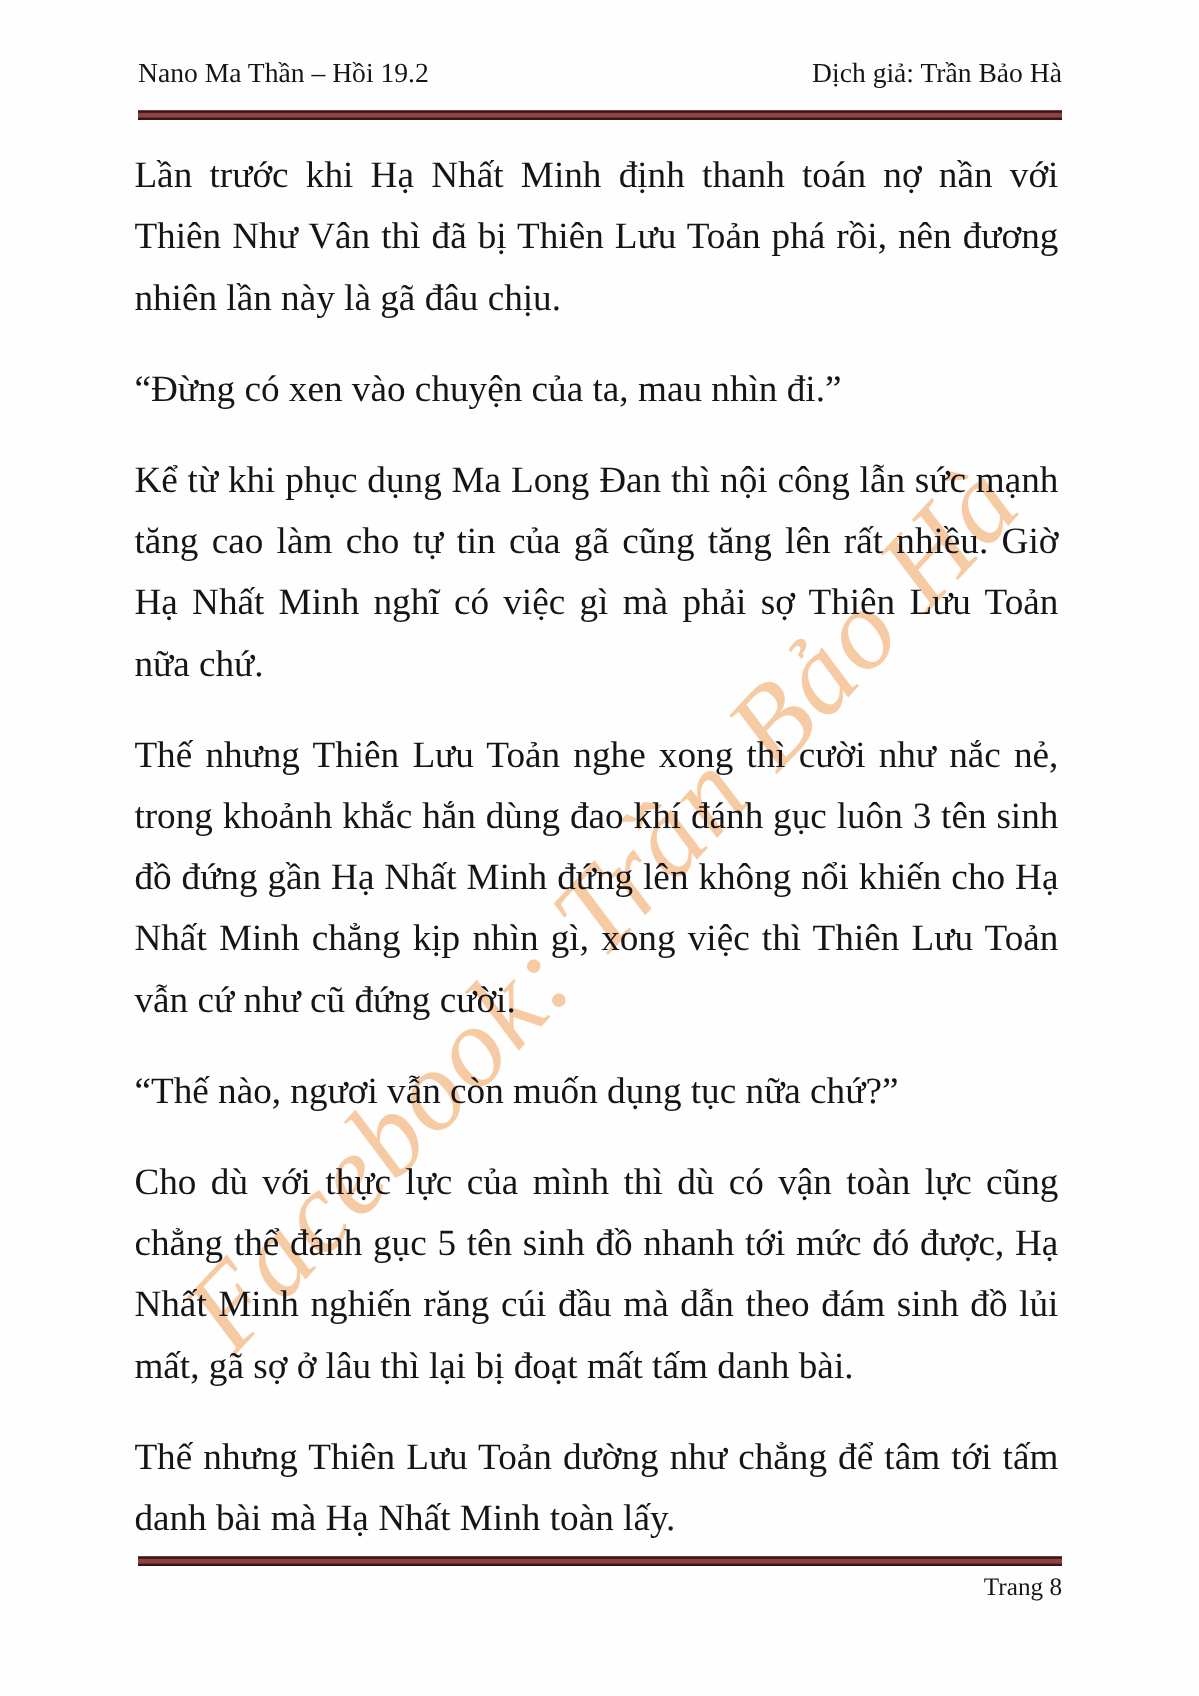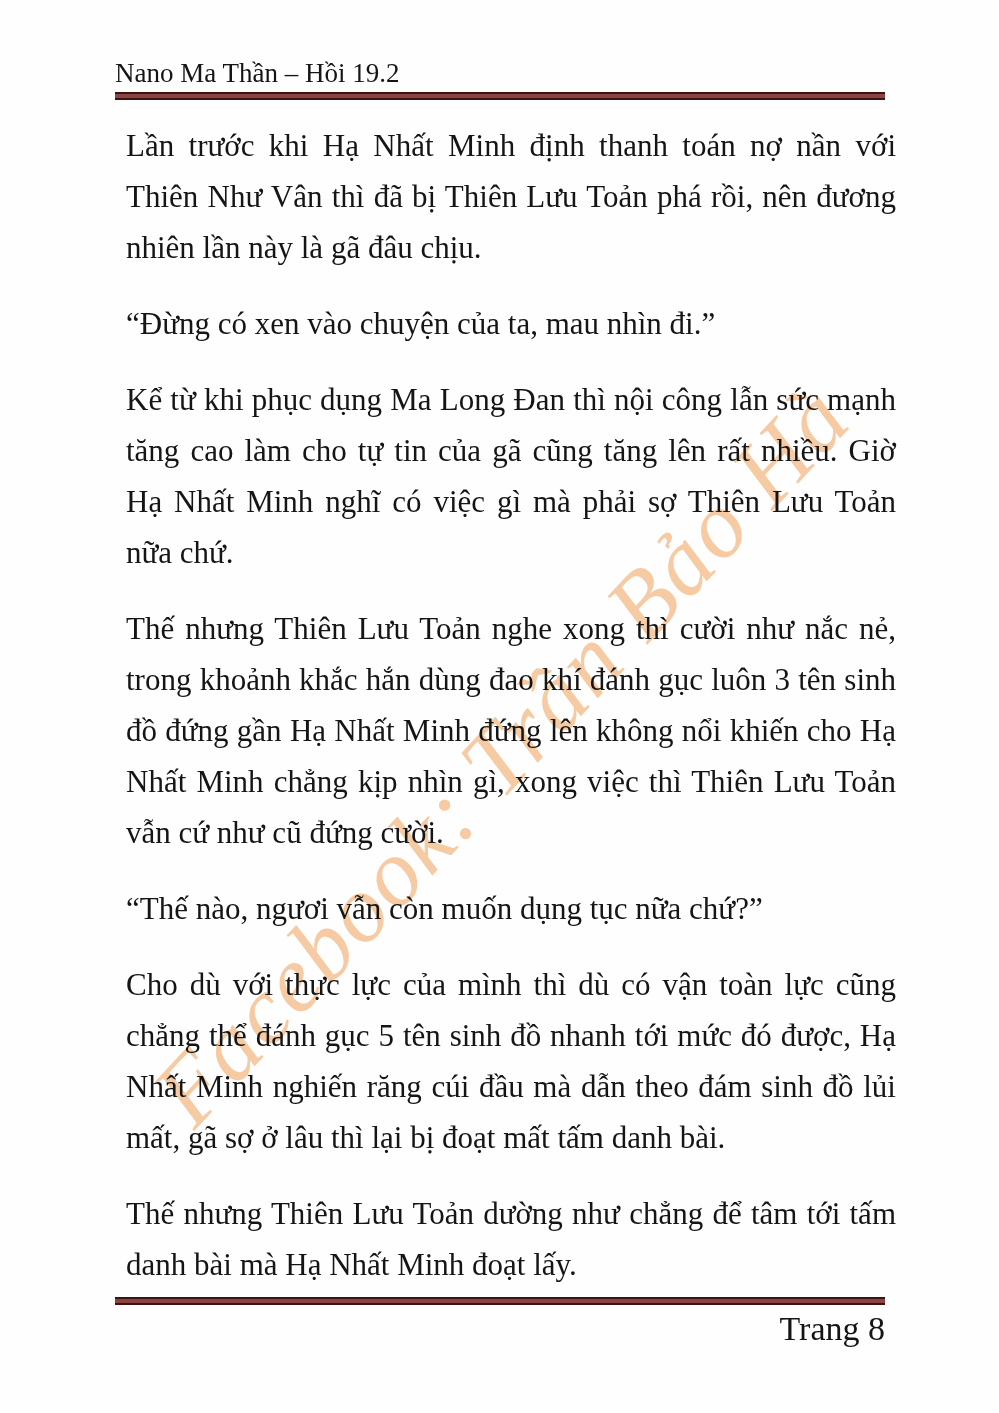--- a/index.html
+++ b/index.html
@@ -11,45 +11,45 @@
     position: relative;
     width: 999px;
     height: 1413px;
     background: #fefefe;
     overflow: hidden;
     font-family: "Liberation Serif", "DejaVu Serif", serif;
     color: #151515;
   }
   .header {
     position: absolute;
-    top: 58px;
+    top: 48px;
     left: 115px;
     right: 114px;
     display: flex;
     justify-content: space-between;
     align-items: baseline;
-    font-size: 27px;
+    font-size: 23px;
     z-index: 2;
   }
   .rule {
     position: absolute;
     left: 115px;
     right: 114px;
     height: 4px;
     background: #8a4443;
     border-top: 2px solid #3c1414;
     border-bottom: 2px solid #3c1414;
     z-index: 2;
   }
   .rule-top { top: 92px; }
   .rule-bottom { top: 1297px; }
   .content {
     position: absolute;
     top: 120px;
-    left: 126px;
+    left: 112px;
     width: 770px;
     z-index: 1;
   }
   .content p {
     margin: 0 0 25px 0;
     font-size: 31px;
     line-height: 51px;
     text-align: justify;
     text-justify: inter-word;
   }
@@ -64,44 +64,45 @@
     letter-spacing: 2px;
     white-space: nowrap;
     color: rgba(240, 167, 100, 0.60);
     z-index: 0;
     pointer-events: none;
   }
   .page-number {
     position: absolute;
     top: 1310px;
     right: 114px;
-    font-size: 34px;
+    font-size: 21px;
     z-index: 2;
   }
 </style>
 </head>
 <body>
 
 <div class="page">
 
   <div class="watermark">Facebook: Trần Bảo Hà</div>
 
   <div class="header">
     <span>Nano Ma Thần – Hồi 19.2</span>
+    <span>Dịch giả: Trần Bảo Hà</span>
   </div>
 
   <div class="rule rule-top"></div>
 
   <div class="content">
     <p>Lần trước khi Hạ Nhất Minh định thanh toán nợ nần với Thiên Như Vân thì đã bị Thiên Lưu Toản phá rồi, nên đương nhiên lần này là gã đâu chịu.</p>
     <p>“Đừng có xen vào chuyện của ta, mau nhìn đi.”</p>
     <p>Kể từ khi phục dụng Ma Long Đan thì nội công lẫn sức mạnh tăng cao làm cho tự tin của gã cũng tăng lên rất nhiều. Giờ Hạ Nhất Minh nghĩ có việc gì mà phải sợ Thiên Lưu Toản nữa chứ.</p>
     <p>Thế nhưng Thiên Lưu Toản nghe xong thì cười như nắc nẻ, trong khoảnh khắc hắn dùng đao khí đánh gục luôn 3 tên sinh đồ đứng gần Hạ Nhất Minh đứng lên không nổi khiến cho Hạ Nhất Minh chẳng kịp nhìn gì, xong việc thì Thiên Lưu Toản vẫn cứ như cũ đứng cười.</p>
     <p>“Thế nào, ngươi vẫn còn muốn dụng tục nữa chứ?”</p>
     <p>Cho dù với thực lực của mình thì dù có vận toàn lực cũng chẳng thể đánh gục 5 tên sinh đồ nhanh tới mức đó được, Hạ Nhất Minh nghiến răng cúi đầu mà dẫn theo đám sinh đồ lủi mất, gã sợ ở lâu thì lại bị đoạt mất tấm danh bài.</p>
-    <p>Thế nhưng Thiên Lưu Toản dường như chẳng để tâm tới tấm danh bài mà Hạ Nhất Minh đoạt lấy.</p>
+    <p>Thế nhưng Thiên Lưu Toản dường như chẳng để tâm tới tấm danh bài mà Hạ Nhất Minh toàn lấy.</p>
   </div>
 
   <div class="rule rule-bottom"></div>
 
   <div class="page-number">Trang 8</div>
 
 </div>
 
 </body></html>

